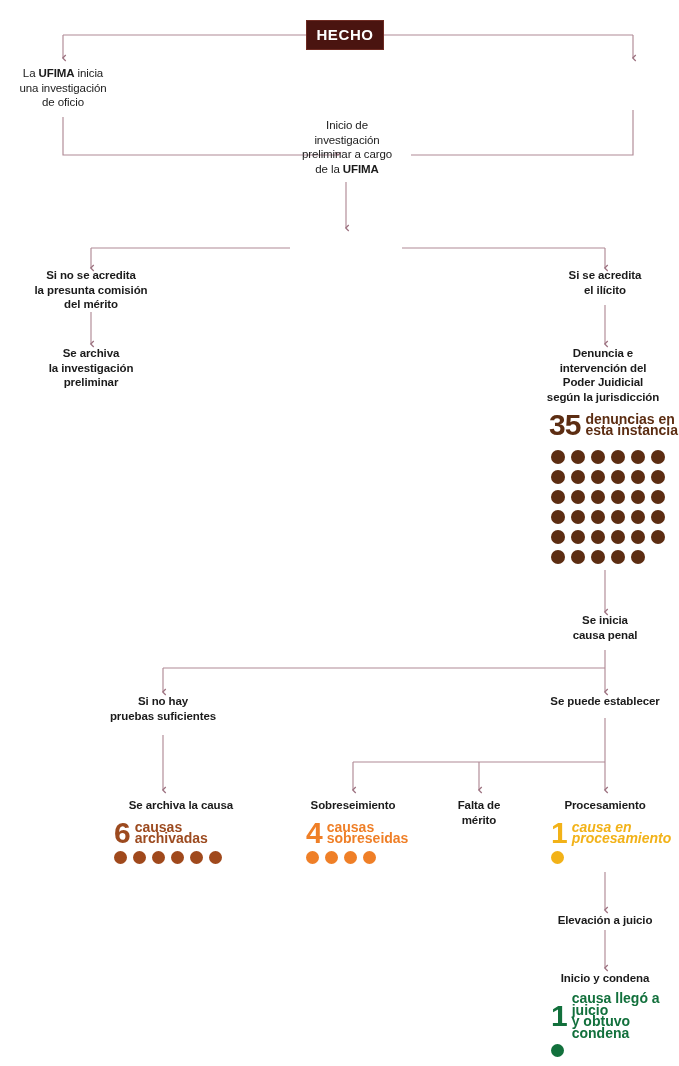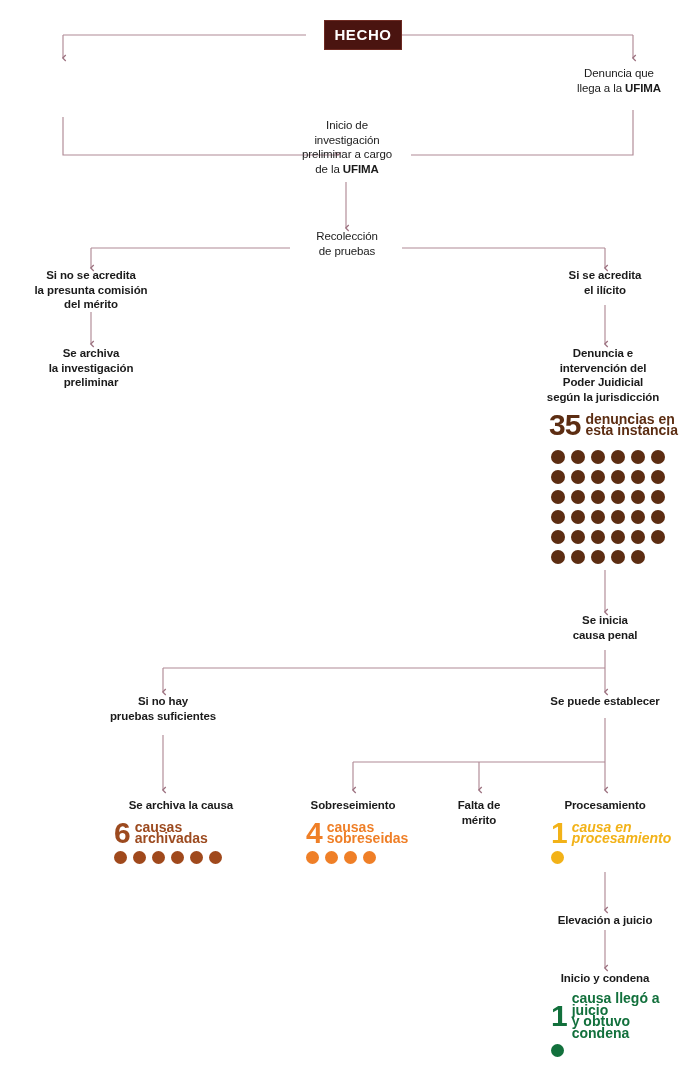--- a/index.html
+++ b/index.html
@@ -144,41 +144,38 @@
       <path d="M353,762 L353,790" marker-end="url(#arrow)"></path>
       <path d="M479,762 L479,790" marker-end="url(#arrow)"></path>
       <path d="M605,762 L605,790" marker-end="url(#arrow)"></path>
 
       <path d="M605,872 L605,910" marker-end="url(#arrow)"></path>
 
       <path d="M605,930 L605,968" marker-end="url(#arrow)"></path>
     </g>
   </svg>
 
-  <div class="hecho-box" style="left:306px; top:20px; width:76px;margin-left:18px;">
+  <div class="hecho-box" style="left:306px; top:20px; width:76px;">
     <span>HECHO</span>
   </div>
 
-
-  <div class="node" style="left:561px; top:66px; width:116px;">
-    <div class="reg">Denuncia que</div>
-    <div><span class="reg">llega a la </span><span class="bold">UFIMA</span></div>
-  </div>
+  <div class="node" style="left:5px; top:66px; width:116px;">
+    <div><span class="reg">La </span><span class="bold">UFIMA</span><span class="reg"> inicia</span></div>
+    <div class="reg">una investigación</div>
+    <div class="reg">de oficio</div>
+  </div>
+
 
   <div class="node" style="left:283px; top:118px; width:128px;">
     <div class="reg">Inicio de</div>
     <div class="reg">investigación</div>
     <div class="reg">preliminar a cargo</div>
     <div><span class="reg">de la </span><span class="bold">UFIMA</span></div>
   </div>
 
-  <div class="node" style="left:292px; top:229px; width:110px;">
-    <div class="reg">Recolección</div>
-    <div class="reg">de pruebas</div>
-  </div>
 
   <div class="node" style="left:17px; top:268px; width:148px;">
     <div>Si no se acredita</div>
     <div>la presunta comisión</div>
     <div>del mérito</div>
   </div>
 
   <div class="node" style="left:543px; top:268px; width:124px;">
     <div>Si se acredita</div>
     <div>el ilícito</div>

